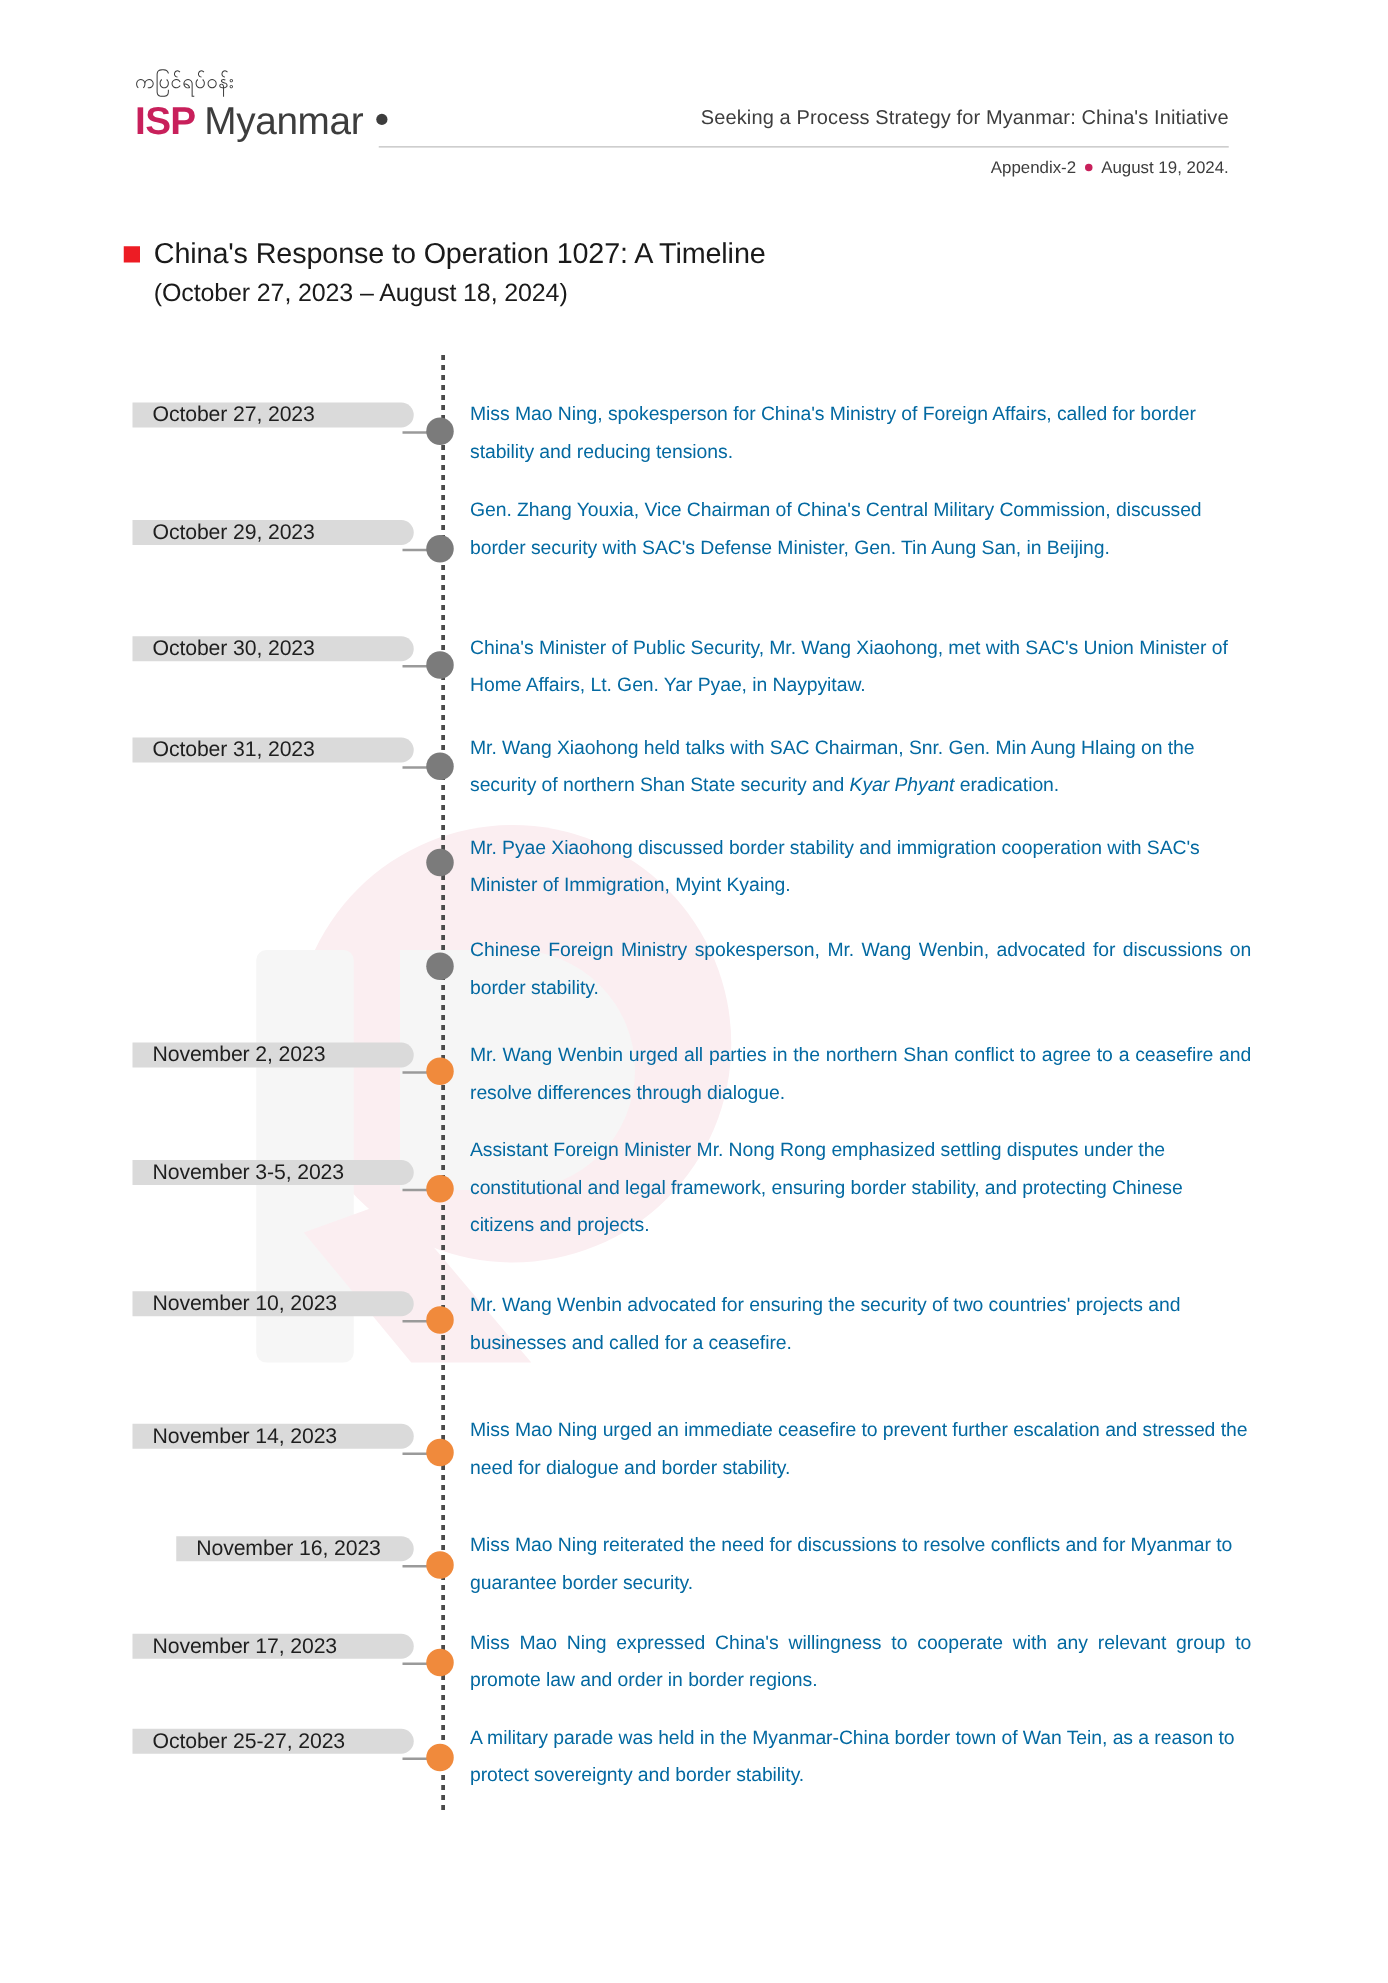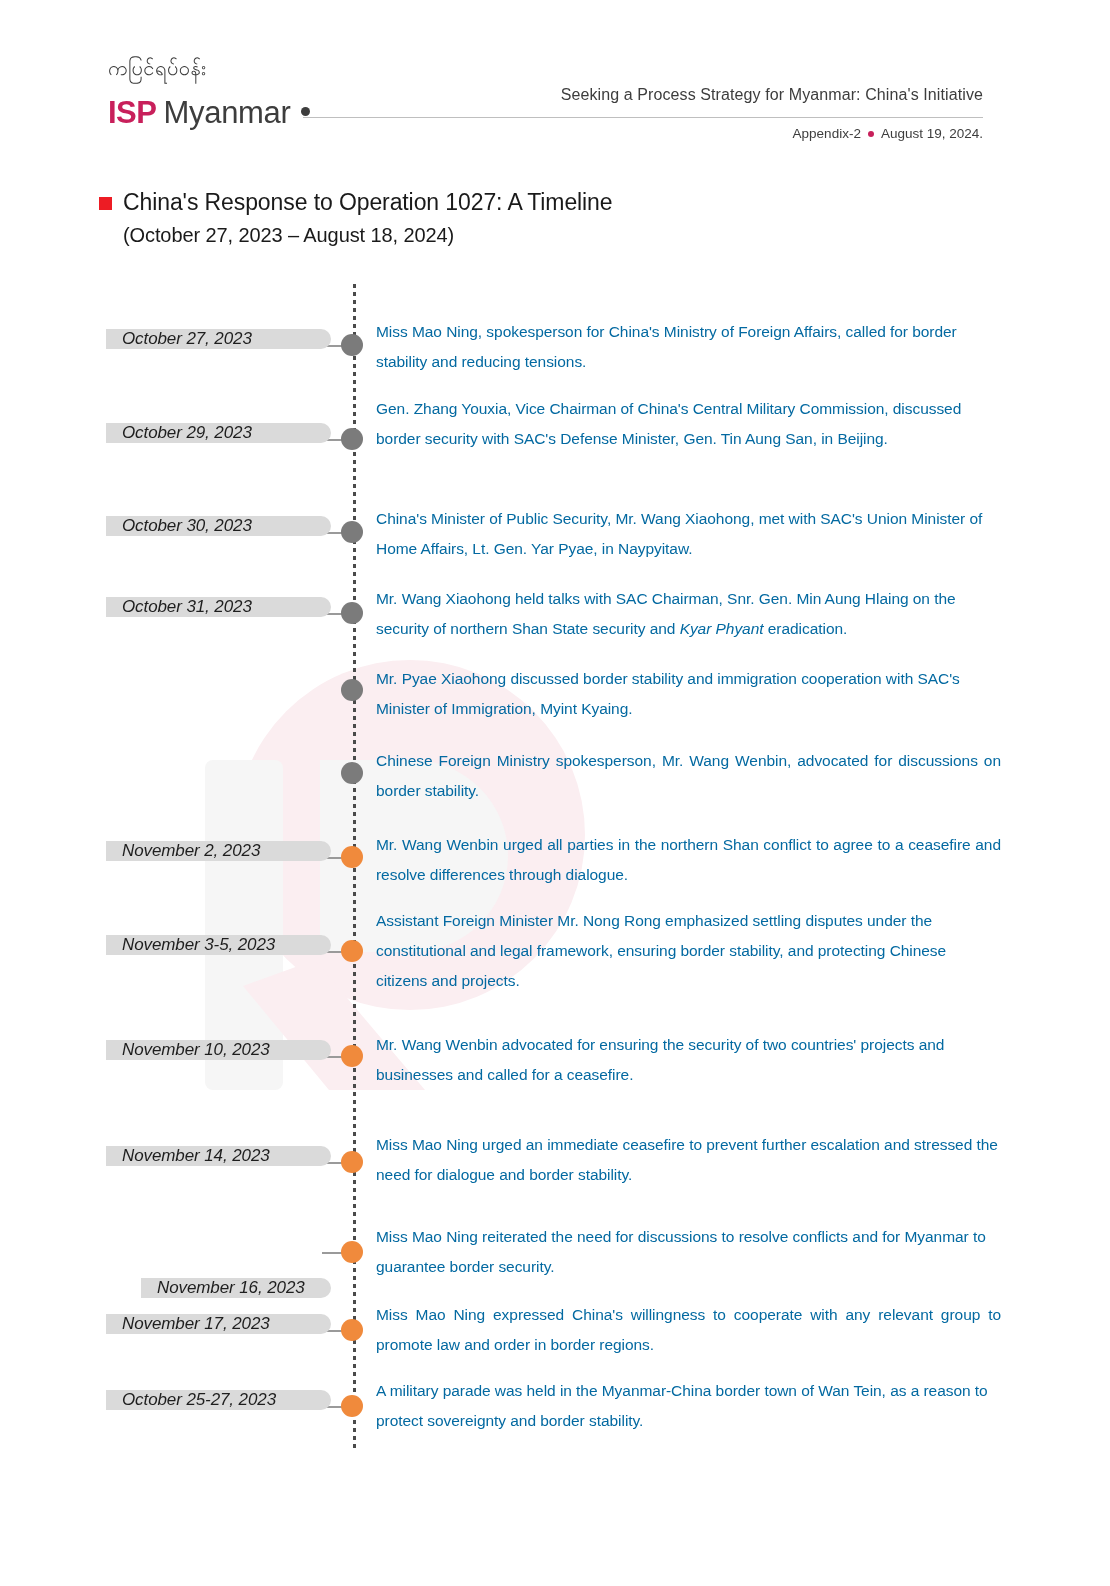--- a/index.html
+++ b/index.html
@@ -38,30 +38,30 @@
     width: 1110px;
     height: 160px;
     z-index: 3;
   }
   .logo-block {
     position: absolute;
     left: 108px;
     top: 56px;
   }
   .logo-mm {
-    font-size: 20px;
+    font-size: 16px;
     color: #3a3a3a;
     letter-spacing: 0.5px;
     line-height: 1.25;
     white-space: nowrap;
   }
   .logo-main {
     display: flex;
     align-items: baseline;
-    margin-top: 14px;
+    margin-top: 3px;
     white-space: nowrap;
   }
   .logo-isp {
     font-size: 31px;
     font-weight: 700;
     color: #C8205B;
     letter-spacing: -0.5px;
   }
   .logo-myanmar {
     font-size: 31px;
@@ -173,25 +173,24 @@
     position: absolute;
     left: 0;
     width: 1110px;
   }
 
   
   .pill {
     position: absolute;
     left: 99px;
     display: flex;
-    align-items: center;
+    align-items: flex-start;
     height: 33px;
     width: 232px;
     z-index: 3;
-    font-style: italic;
   }
   .pill-bar {
     width: 7px;
     flex: 0 0 7px;
     background: #6d6d6d;
     border-radius: 1px;
   }
   .pill.orange .pill-bar { background: #F08A3C; }
   .pill-body {
     flex: 1 1 auto;
@@ -379,21 +378,21 @@
             <div class="pill-bar"></div>
             <div class="pill-body">
               <span class="pill-text">November 14, 2023</span>
             </div>
           </div>
           <div class="connector" style="top: 878px;"></div>
           <div class="node orange" style="top: 867px;"></div>
           <div class="entry-text nojust" style="top: 846px;">Miss Mao Ning urged an immediate ceasefire to prevent further escalation and stressed the need for dialogue and border stability.</div>
         </div>
         <div class="row" style="top: 0px;">
-          <div class="pill orange" style="top: 987px; padding-left: 35px;">
+          <div class="pill orange" style="top: 945px; padding-left: 35px;">
             <div class="pill-bar"></div>
             <div class="pill-body">
               <span class="pill-text">November 16, 2023</span>
             </div>
           </div>
           <div class="connector" style="top: 968px;"></div>
           <div class="node orange" style="top: 957px;"></div>
           <div class="entry-text nojust" style="top: 938px;">Miss Mao Ning reiterated the need for discussions to resolve conflicts and for Myanmar to guarantee border security.</div>
         </div>
         <div class="row" style="top: 0px;">

